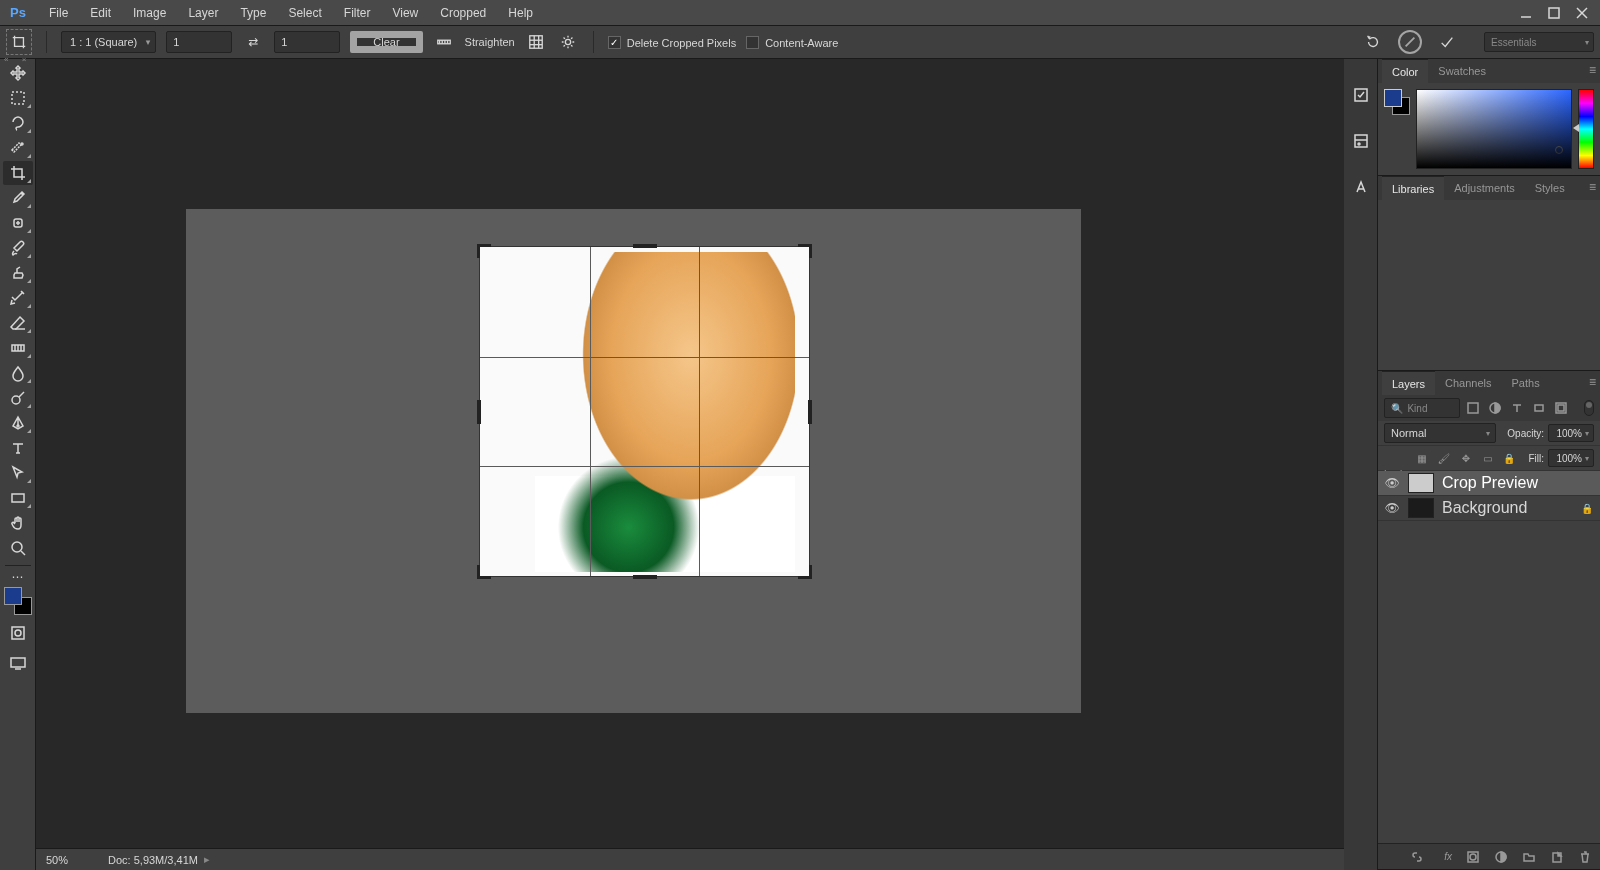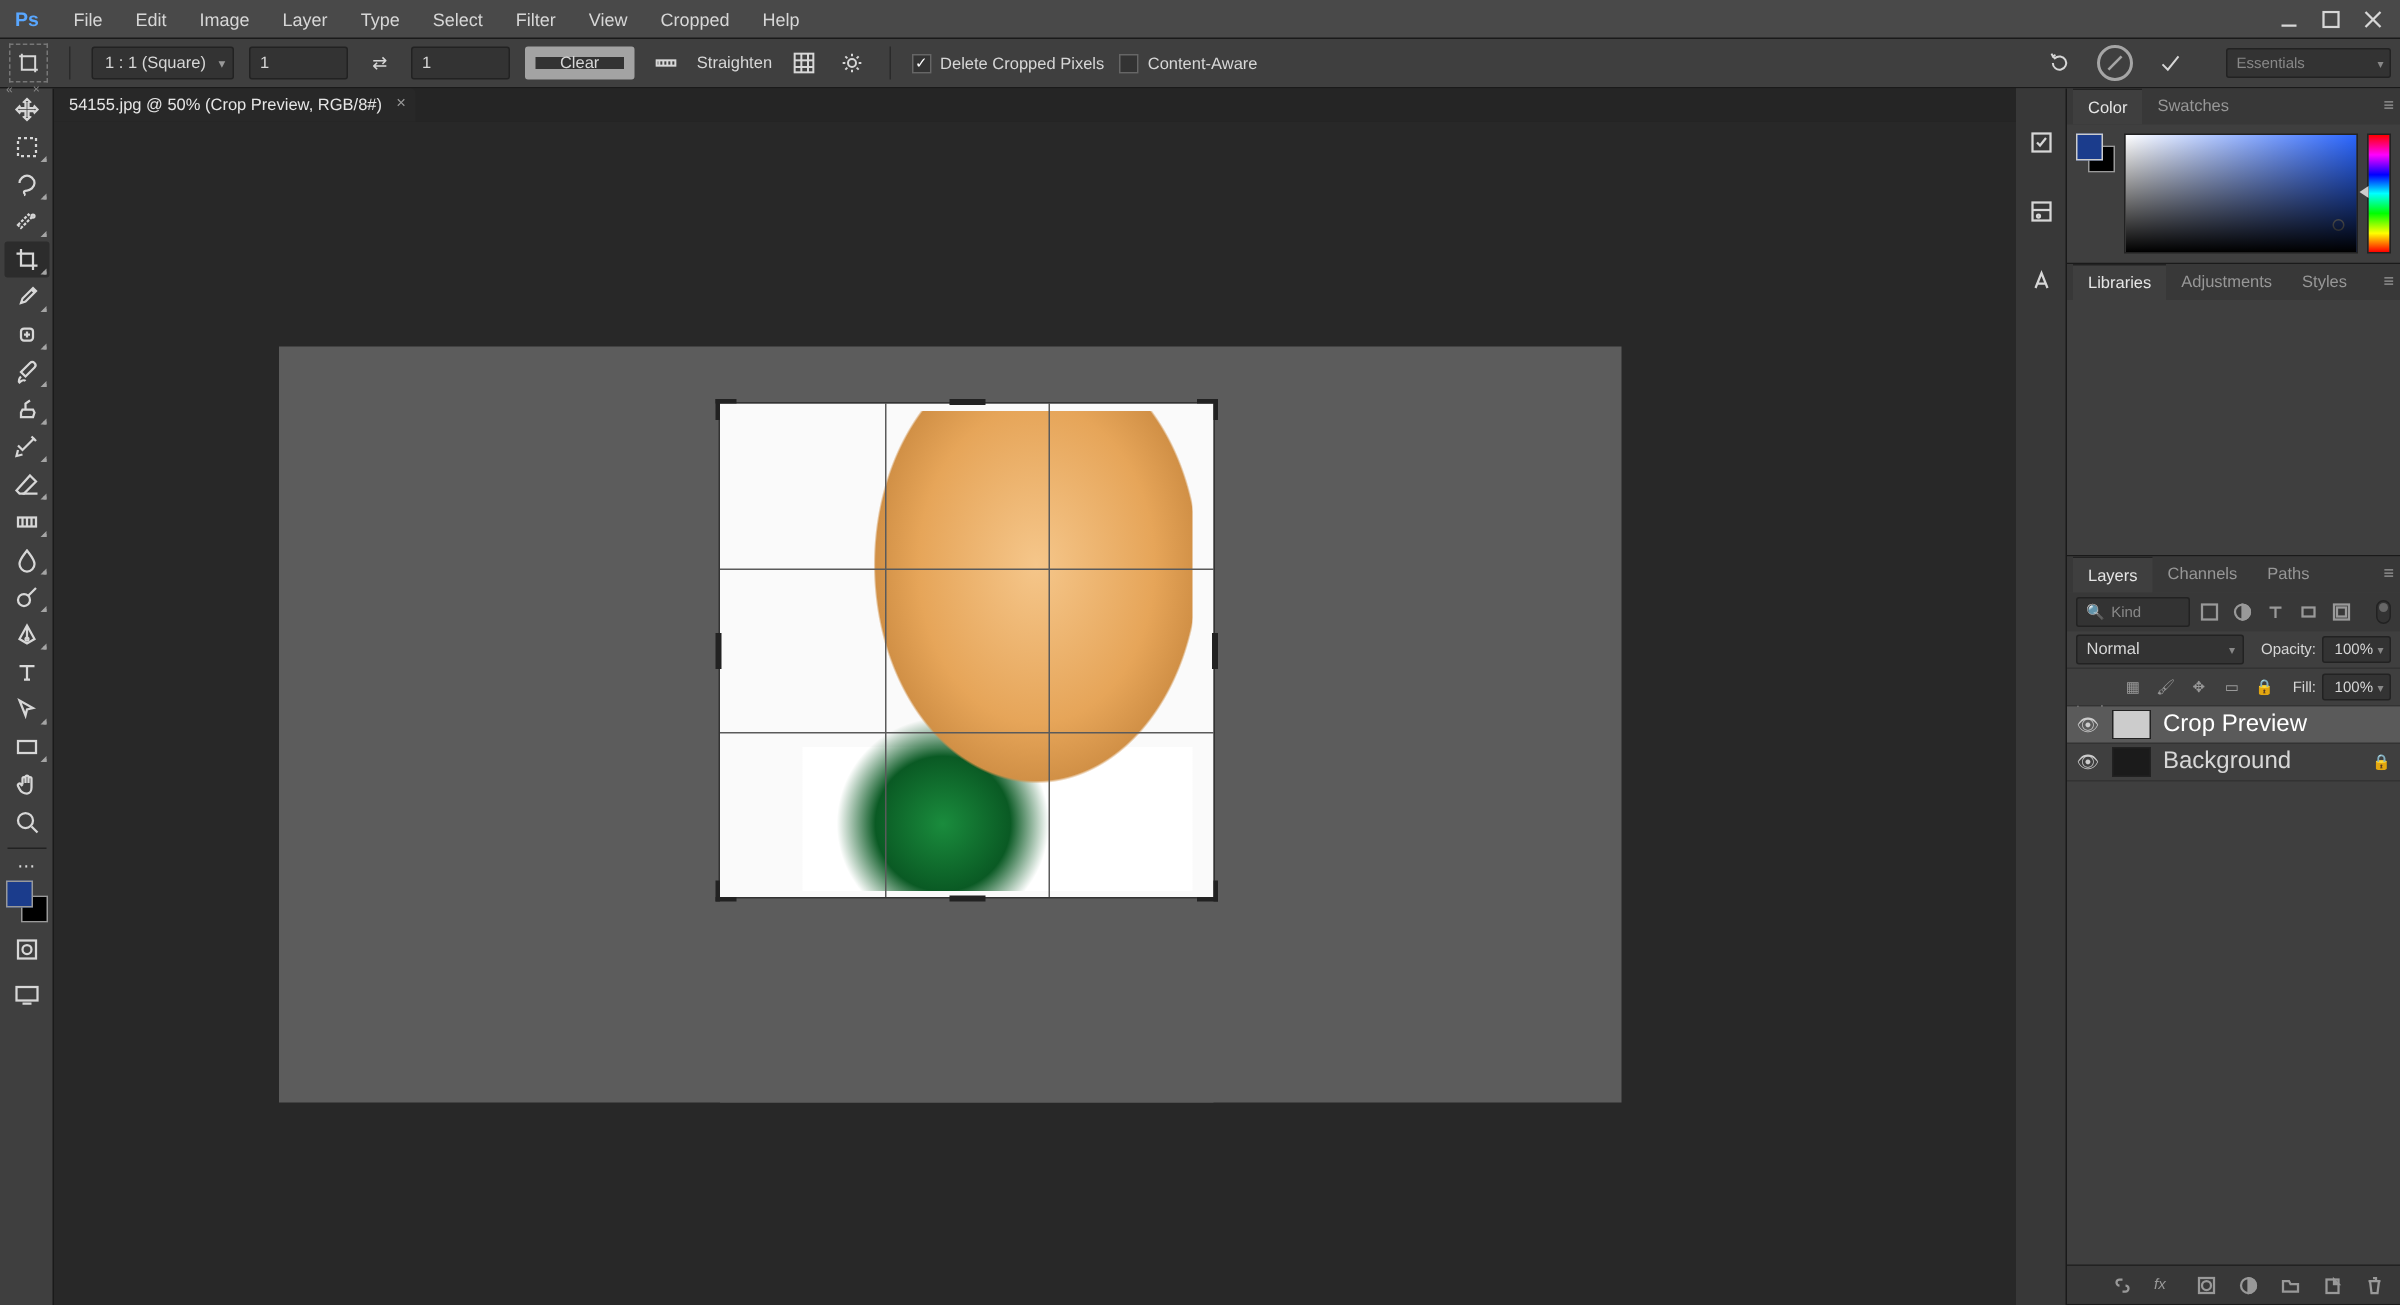--- a/index.html
+++ b/index.html
@@ -439,21 +439,21 @@
     width:26px;height:20px;border:1px solid #222;background:#ccc;
   }
   .layer-item .thumb.dark{background:#1b1b1b;}
   .layer-item .lname{font-size:16px;color:var(--text-bright);}
   .layer-item.selected .lname{color:#fff;}
   .layer-item .lock-ico{margin-left:auto;color:#ccc;font-size:10px;}
   .layers-footer{
     height:26px;display:flex;align-items:center;justify-content:flex-end;gap:12px;padding:0 8px;
     background:var(--bg-panel-darker);border-top:1px solid #222;
   }
-  .layers-footer .fi{color:#999;width:16px;height:16px;display:flex;align-items:center;justify-content:flex-start;}
+  .layers-footer .fi{color:#999;width:16px;height:16px;display:flex;align-items:center;justify-content:flex-end;}
   .layers-footer .fi svg{width:14px;height:14px;fill:none;stroke:currentColor;stroke-width:1.5;}
   .panel.flex1{flex:1;display:flex;flex-direction:column;min-height:0;}
 </style>
 </head>
 <body>
 
 <div class="menubar">
   <div class="ps-logo">Ps</div>
   <div class="menu-item">File</div>
   <div class="menu-item">Edit</div>
@@ -682,46 +682,47 @@
       </div>
     <div class="screenmode-btn">
         <svg viewBox="0 0 18 18">
           <rect x="2" y="4" width="14" height="9"></rect>
           <line x1="6" y1="15" x2="12" y2="15"></line>
         </svg>
       </div>
   </div>
 
   <div class="canvas-col">
-    <div class="doc-tabbar">
-      <div class="doc-tab">
-        <span>54155.jpg @ 50% (Crop Preview, RGB/8#)</span>
-        <span class="close">×</span>
-      </div>
-    </div>
     <div class="canvas-area">
       <div class="doc-surface">
         <div class="below-crop"></div>
       </div>
       <div class="crop-region">
         <div class="subject"></div>
         <div class="crop-grid-v" style="left:33.33%"></div>
         <div class="crop-grid-v" style="left:66.66%"></div>
         <div class="crop-grid-h" style="top:33.33%"></div>
         <div class="crop-grid-h" style="top:66.66%"></div>
         <div class="crop-border"></div>
         <div class="crop-handle corner tl"></div>
         <div class="crop-handle corner tr"></div>
         <div class="crop-handle corner bl"></div>
         <div class="crop-handle corner br"></div>
         <div class="crop-handle edge te"></div>
         <div class="crop-handle edge be"></div>
         <div class="crop-handle edge le"></div>
         <div class="crop-handle edge re"></div>
       </div>
+    </div>
+    <div class="status-bar">
+      <span>50%</span>
+      <span class="docinfo">
+        <span>Doc: 5,93M/3,41M</span>
+        <span class="expand">▸</span>
+      </span>
     </div>
   </div>
 
   <div class="right-dock">
     <div class="dock-strip">
       <div class="strip-icon">
           <svg viewBox="0 0 18 18">
             <rect x="3" y="3" width="12" height="12"></rect>
             <polyline points="6,9 8,11 12,6"></polyline>
           </svg>

